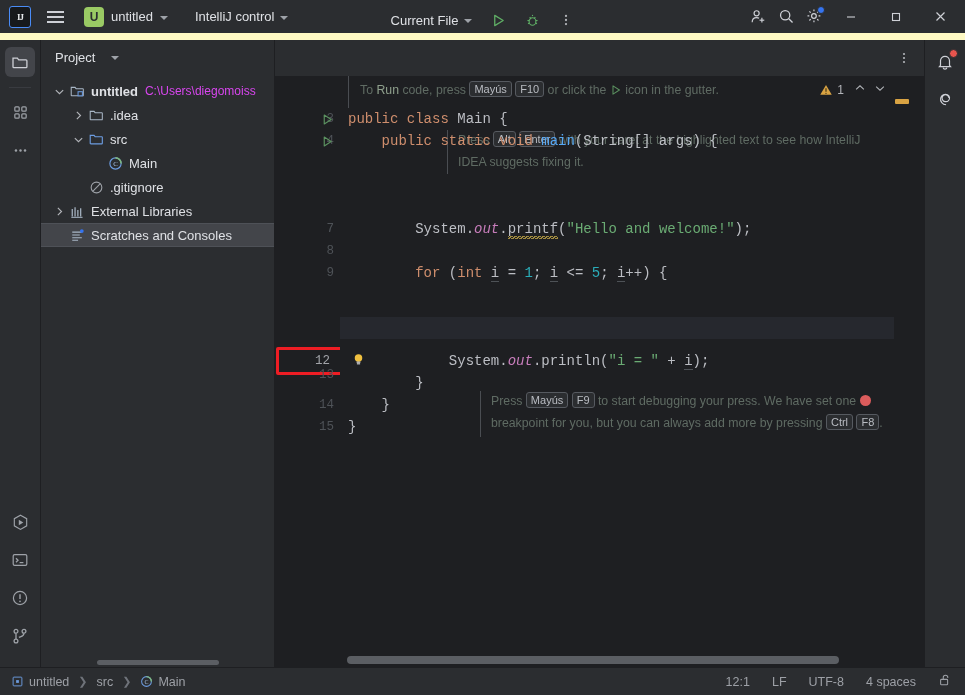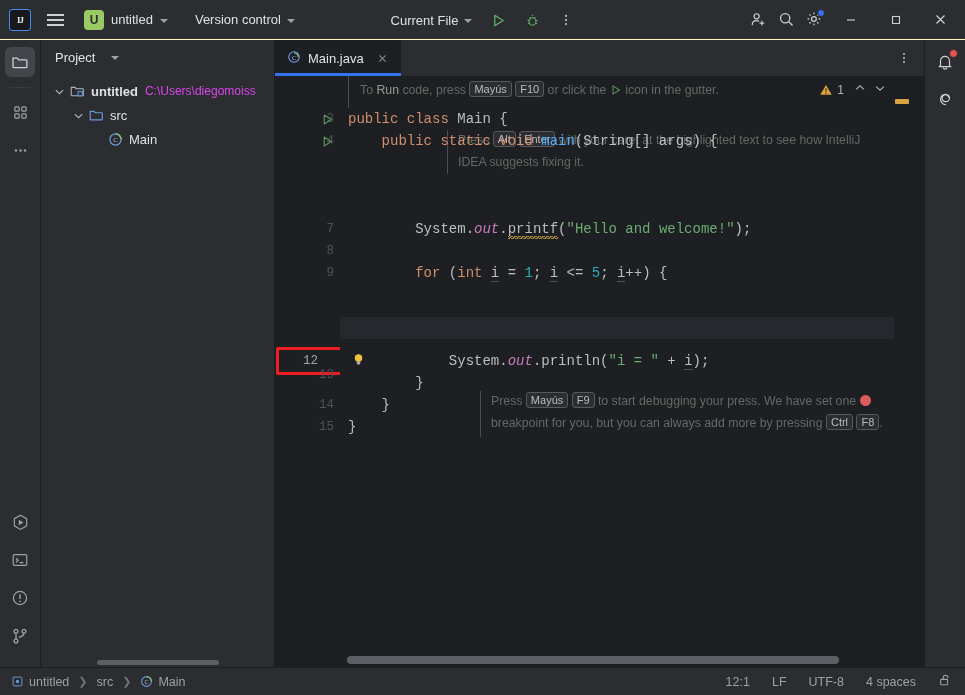--- a/index.html
+++ b/index.html
@@ -10,21 +10,21 @@
     overflow: hidden;
     color: #dfe1e5;
   }
   .app { position: relative; width: 965px; height: 695px; display: flex; flex-direction: column; }
 
   
   .titlebar {
     height: 40px; flex: 0 0 40px;
     background: #2b2d30;
     display: flex; align-items: center;
-    border-bottom: 1px solid #fef9c3;
+    border-bottom: 7px solid #fef9c3;
     position: relative;
   }
   .tb-left { display: flex; align-items: center; height: 100%; }
   .ij-logo {
     width: 22px; height: 22px; margin-left: 9px; margin-right: 10px;
     border: 1px solid #4a8cf7; border-radius: 3px;
     background: #17191c;
     display: flex; align-items: center; justify-content: center;
     font-size: 9px; font-weight: bold; color: #e8eaed;
     font-family: "Liberation Serif", serif; letter-spacing: -1px;
@@ -174,21 +174,21 @@
           <i></i>
           <i></i>
           <i></i>
         </div>
       <div class="proj-chip">
         <div class="proj-avatar">U</div>
         <span class="proj-name">untitled</span>
         <span class="chev"></span>
       </div>
       <div class="vcs">
-        <span>Version control</span>
+        <span>IntelliJ control</span>
         <span class="chev"></span>
       </div>
     </div>
 
     <div class="tb-center">
       <div class="runcfg">
         <span>Current File</span>
         <span class="chev"></span>
       </div>
       <div class="icobtn">
@@ -332,20 +332,33 @@
                 <path d="M1.3 3.6h4.1l1.1 1.4h7c.4 0 .7.3.7.7v6.2c0 .4-.3.7-.7.7H2c-.4 0-.7-.3-.7-.7V3.6z" fill="none" stroke="#a9b7c6" stroke-width="1.1"></path>
                 <rect x="8.6" y="8.2" width="4.6" height="4.4" fill="#2b2d30" stroke="#6c9ce0" stroke-width="1.1"></rect>
               </svg>
             </span>
             <span class="tlabel bold">untitled</span>
             <span class="tpath">C:\Users\diegomoiss</span>
           </div>
           <div class="trow" style="padding-left: 29px;">
             <span class="tarrow">
               <svg width="11" height="11" viewBox="0 0 12 12" fill="none" stroke="#b2b4b9" stroke-width="1.25">
+                <path d="M4.2 2 L8.2 6 L4.2 10"></path>
+              </svg>
+            </span>
+            <span class="ticon">
+              <svg width="15" height="15" viewBox="0 0 16 16">
+                <path d="M1.3 3.6h4.1l1.1 1.4h7c.4 0 .7.3.7.7v6.2c0 .4-.3.7-.7.7H2c-.4 0-.7-.3-.7-.7V3.6z" fill="none" stroke="#a9b7c6" stroke-width="1.1"></path>
+              </svg>
+            </span>
+            <span class="tlabel">.idea</span>
+          </div>
+          <div class="trow" style="padding-left: 29px;">
+            <span class="tarrow">
+              <svg width="11" height="11" viewBox="0 0 12 12" fill="none" stroke="#b2b4b9" stroke-width="1.25">
                 <path d="M2 4.4 L6 8.4 L10 4.4"></path>
               </svg>
             </span>
             <span class="ticon">
               <svg width="15" height="15" viewBox="0 0 16 16">
                 <path d="M1.3 3.6h4.1l1.1 1.4h7c.4 0 .7.3.7.7v6.2c0 .4-.3.7-.7.7H2c-.4 0-.7-.3-.7-.7V3.6z" fill="none" stroke="#6c9ce0" stroke-width="1.2"></path>
               </svg>
             </span>
             <span class="tlabel">src</span>
           </div>
@@ -353,45 +366,63 @@
             <span class="tarrow"></span>
             <span class="ticon">
               <svg width="15" height="15" viewBox="0 0 16 16">
                 <circle cx="8" cy="8" r="6" fill="none" stroke="#6c9ce0" stroke-width="1.25"></circle>
                 <path d="M8 2 A6 6 0 0 1 14 8" fill="none" stroke="#7fb97f" stroke-width="1.7"></path>
                 <text x="8" y="10.9" font-size="7.4" fill="#a8c4e8" text-anchor="middle" font-family="Liberation Serif, serif">C</text>
               </svg>
             </span>
             <span class="tlabel">Main</span>
           </div>
+          <div class="trow" style="padding-left: 29px;">
+            <span class="tarrow"></span>
+            <span class="ticon">
+              <svg width="15" height="15" viewBox="0 0 16 16">
+                <circle cx="8" cy="8" r="5.7" fill="none" stroke="#9ea2a8" stroke-width="1.15"></circle>
+                <path d="M4.2 11.8 L11.8 4.2" stroke="#9ea2a8" stroke-width="1.15"></path>
+              </svg>
+            </span>
+            <span class="tlabel">.gitignore</span>
+          </div>
+          <div class="trow" style="padding-left: 10px;">
+            <span class="tarrow">
+              <svg width="11" height="11" viewBox="0 0 12 12" fill="none" stroke="#b2b4b9" stroke-width="1.25">
+                <path d="M4.2 2 L8.2 6 L4.2 10"></path>
+              </svg>
+            </span>
+            <span class="ticon">
+              <svg width="15" height="15" viewBox="0 0 16 16">
+                <path d="M2.4 13.4 V5.4 M5.4 13.4 V3.4 M8.4 13.4 V6.4 M11.4 13.4 V4.4" stroke="#a9b7c6" stroke-width="1.3"></path>
+                <path d="M1.4 14.2 H13.4" stroke="#a9b7c6" stroke-width="1.1"></path>
+              </svg>
+            </span>
+            <span class="tlabel">External Libraries</span>
+          </div>
+          <div class="trow selected" style="padding-left: 10px;">
+            <span class="tarrow"></span>
+            <span class="ticon">
+              <svg width="15" height="15" viewBox="0 0 16 16">
+                <path d="M2.4 4.4 H12.6 M2.4 7.4 H10.4 M2.4 10.4 H12.6 M2.4 13 H8.6" stroke="#a9b7c6" stroke-width="1.2"></path>
+                <circle cx="12.6" cy="3.3" r="2" fill="#3574f0"></circle>
+              </svg>
+            </span>
+            <span class="tlabel">Scratches and Consoles</span>
+          </div>
         </div>
       <div class="pp-hscroll">
           <i></i>
         </div>
     </div>
 
     <div class="editorcol">
 
       <div class="tabbar">
-        <div class="tab">
-          <span>
-            <svg width="14" height="14" viewBox="0 0 16 16" fill="none">
-              <circle cx="8" cy="8" r="6" stroke="#6c9ce0" stroke-width="1.3"></circle>
-              <path d="M8 3.3 A4.7 4.7 0 0 1 12.7 8" stroke="#7fb97f" stroke-width="1.6"></path>
-              <text x="8" y="11" font-size="7" fill="#a8c4e8" text-anchor="middle" font-family="Liberation Serif, serif">C</text>
-            </svg>
-          </span>
-          <span>Main.java</span>
-          <span class="tab-x">
-            <svg width="9" height="9" viewBox="0 0 10 10" stroke="#868a91" stroke-width="1.15">
-                <path d="M1.5 1.5 L8.5 8.5 M8.5 1.5 L1.5 8.5"></path>
-              </svg>
-          </span>
-          <span class="tabline"></span>
-        </div>
         <div class="tabbar-right">
           <div class="icobtn">
             <svg width="14" height="14" viewBox="0 0 16 16" fill="#b2b4b9">
                 <circle cx="8" cy="3.4" r="1.25"></circle>
                 <circle cx="8" cy="8" r="1.25"></circle>
                 <circle cx="8" cy="12.6" r="1.25"></circle>
               </svg>
           </div>
         </div>
       </div>
@@ -423,21 +454,21 @@
             </div>
             <div class="gline" style="position: absolute; right: 0px; left: 0px; top: 164px;">
               <span>8</span>
             </div>
             <div class="gline" style="position: absolute; right: 0px; left: 0px; top: 186px;">
               <span>9</span>
             </div>
             <div class="gline" style="position: absolute; right: 0px; left: 0px; top: 208px;"></div>
             <div class="gline" style="position: absolute; right: 0px; left: 0px; top: 230px;"></div>
             <div class="gline" style="position: absolute; right: 0px; left: 0px; top: 252px;"></div>
-            <div class="gline cur" style="position: absolute; right: 16px; left: 0px; top: 274px;">
+            <div class="gline cur" style="position: absolute; right: 4px; left: 0px; top: 274px;">
               <span>12</span>
             </div>
             <div class="lineno-box" style="left: 1px; width: 70px; top: 271px; height: 28px;"></div>
             <div style="position: absolute; right: -9px; width: 3px; height: 22px; background: rgb(232, 84, 77); top: 274px;"></div>
             <div style="position: absolute; left: 76px; width: 18px; height: 18px; top: 276px; z-index: 5;"><svg width="15" height="15" viewBox="0 0 16 16">
                 <circle cx="8" cy="6.4" r="4" fill="#f0c040"></circle>
                 <rect x="6" y="10.2" width="4" height="1.3" fill="#d9d9d9"></rect>
                 <rect x="6.3" y="12" width="3.4" height="1.2" fill="#d9d9d9"></rect>
               </svg></div>
             <div class="gline" style="position: absolute; right: 0px; left: 0px; top: 288px;">

